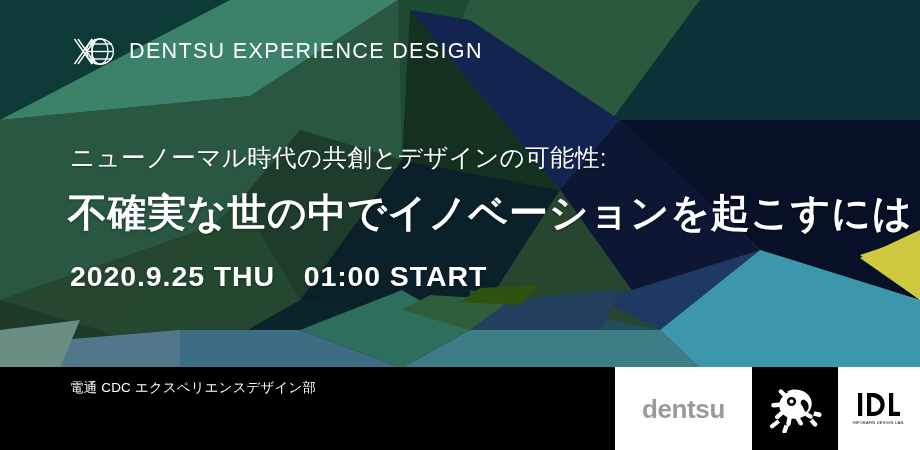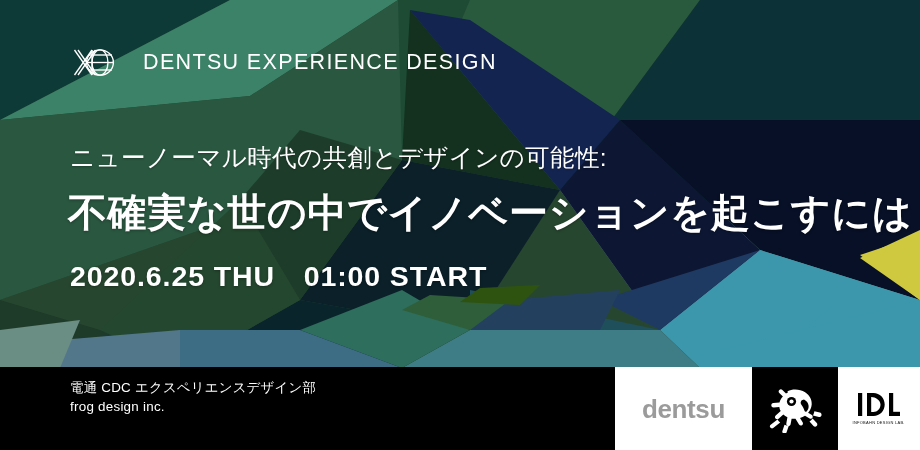--- a/index.html
+++ b/index.html
@@ -27,24 +27,24 @@
   .hero-content {
     position: absolute;
     inset: 0;
     z-index: 5;
   }
 
   
   .brand-lockup {
     position: absolute;
     left: 72px;
-    top: 47px;
+    top: 36px;
     display: flex;
     align-items: center;
-    gap: 27px;
+    gap: 13px;
     text-align: center;
   }
   .brand-mark {
     display: block;
     width: 44px;
     height: 31px;
   }
   .brand-wordmark {
     color: #ffffff;
     font-size: 21.5px;
@@ -223,32 +223,31 @@
         </g>
       </svg>
       <span class="brand-wordmark">DENTSU EXPERIENCE DESIGN</span>
     </div>
 
     <div class="subhead">ニューノーマル時代の共創とデザインの可能性:</div>
 
     <div class="headline">不確実な世の中でイノベーションを起こすには</div>
 
     <div class="datetime">
-      <span>2020.6.25 THU</span>
+      <span>2020.9.25 THU</span>
       <span class="dt-gap"></span>
       <span>01:00 START</span>
     </div>
 
   </div>
 
   <div class="footer-bar">
 
     <div class="footer-credits">
       <div>電通 CDC エクスペリエンスデザイン部</div>
-      <div>frog design inc.</div>
     </div>
 
     <div class="partner-logos">
 
       <div class="logo-panel logo-panel--dentsu">
         <span class="dentsu-wordmark">dentsu</span>
       </div>
 
       <div class="logo-panel logo-panel--frog">
         <svg class="frog-mark" viewBox="0 0 62 48" aria-hidden="true">

